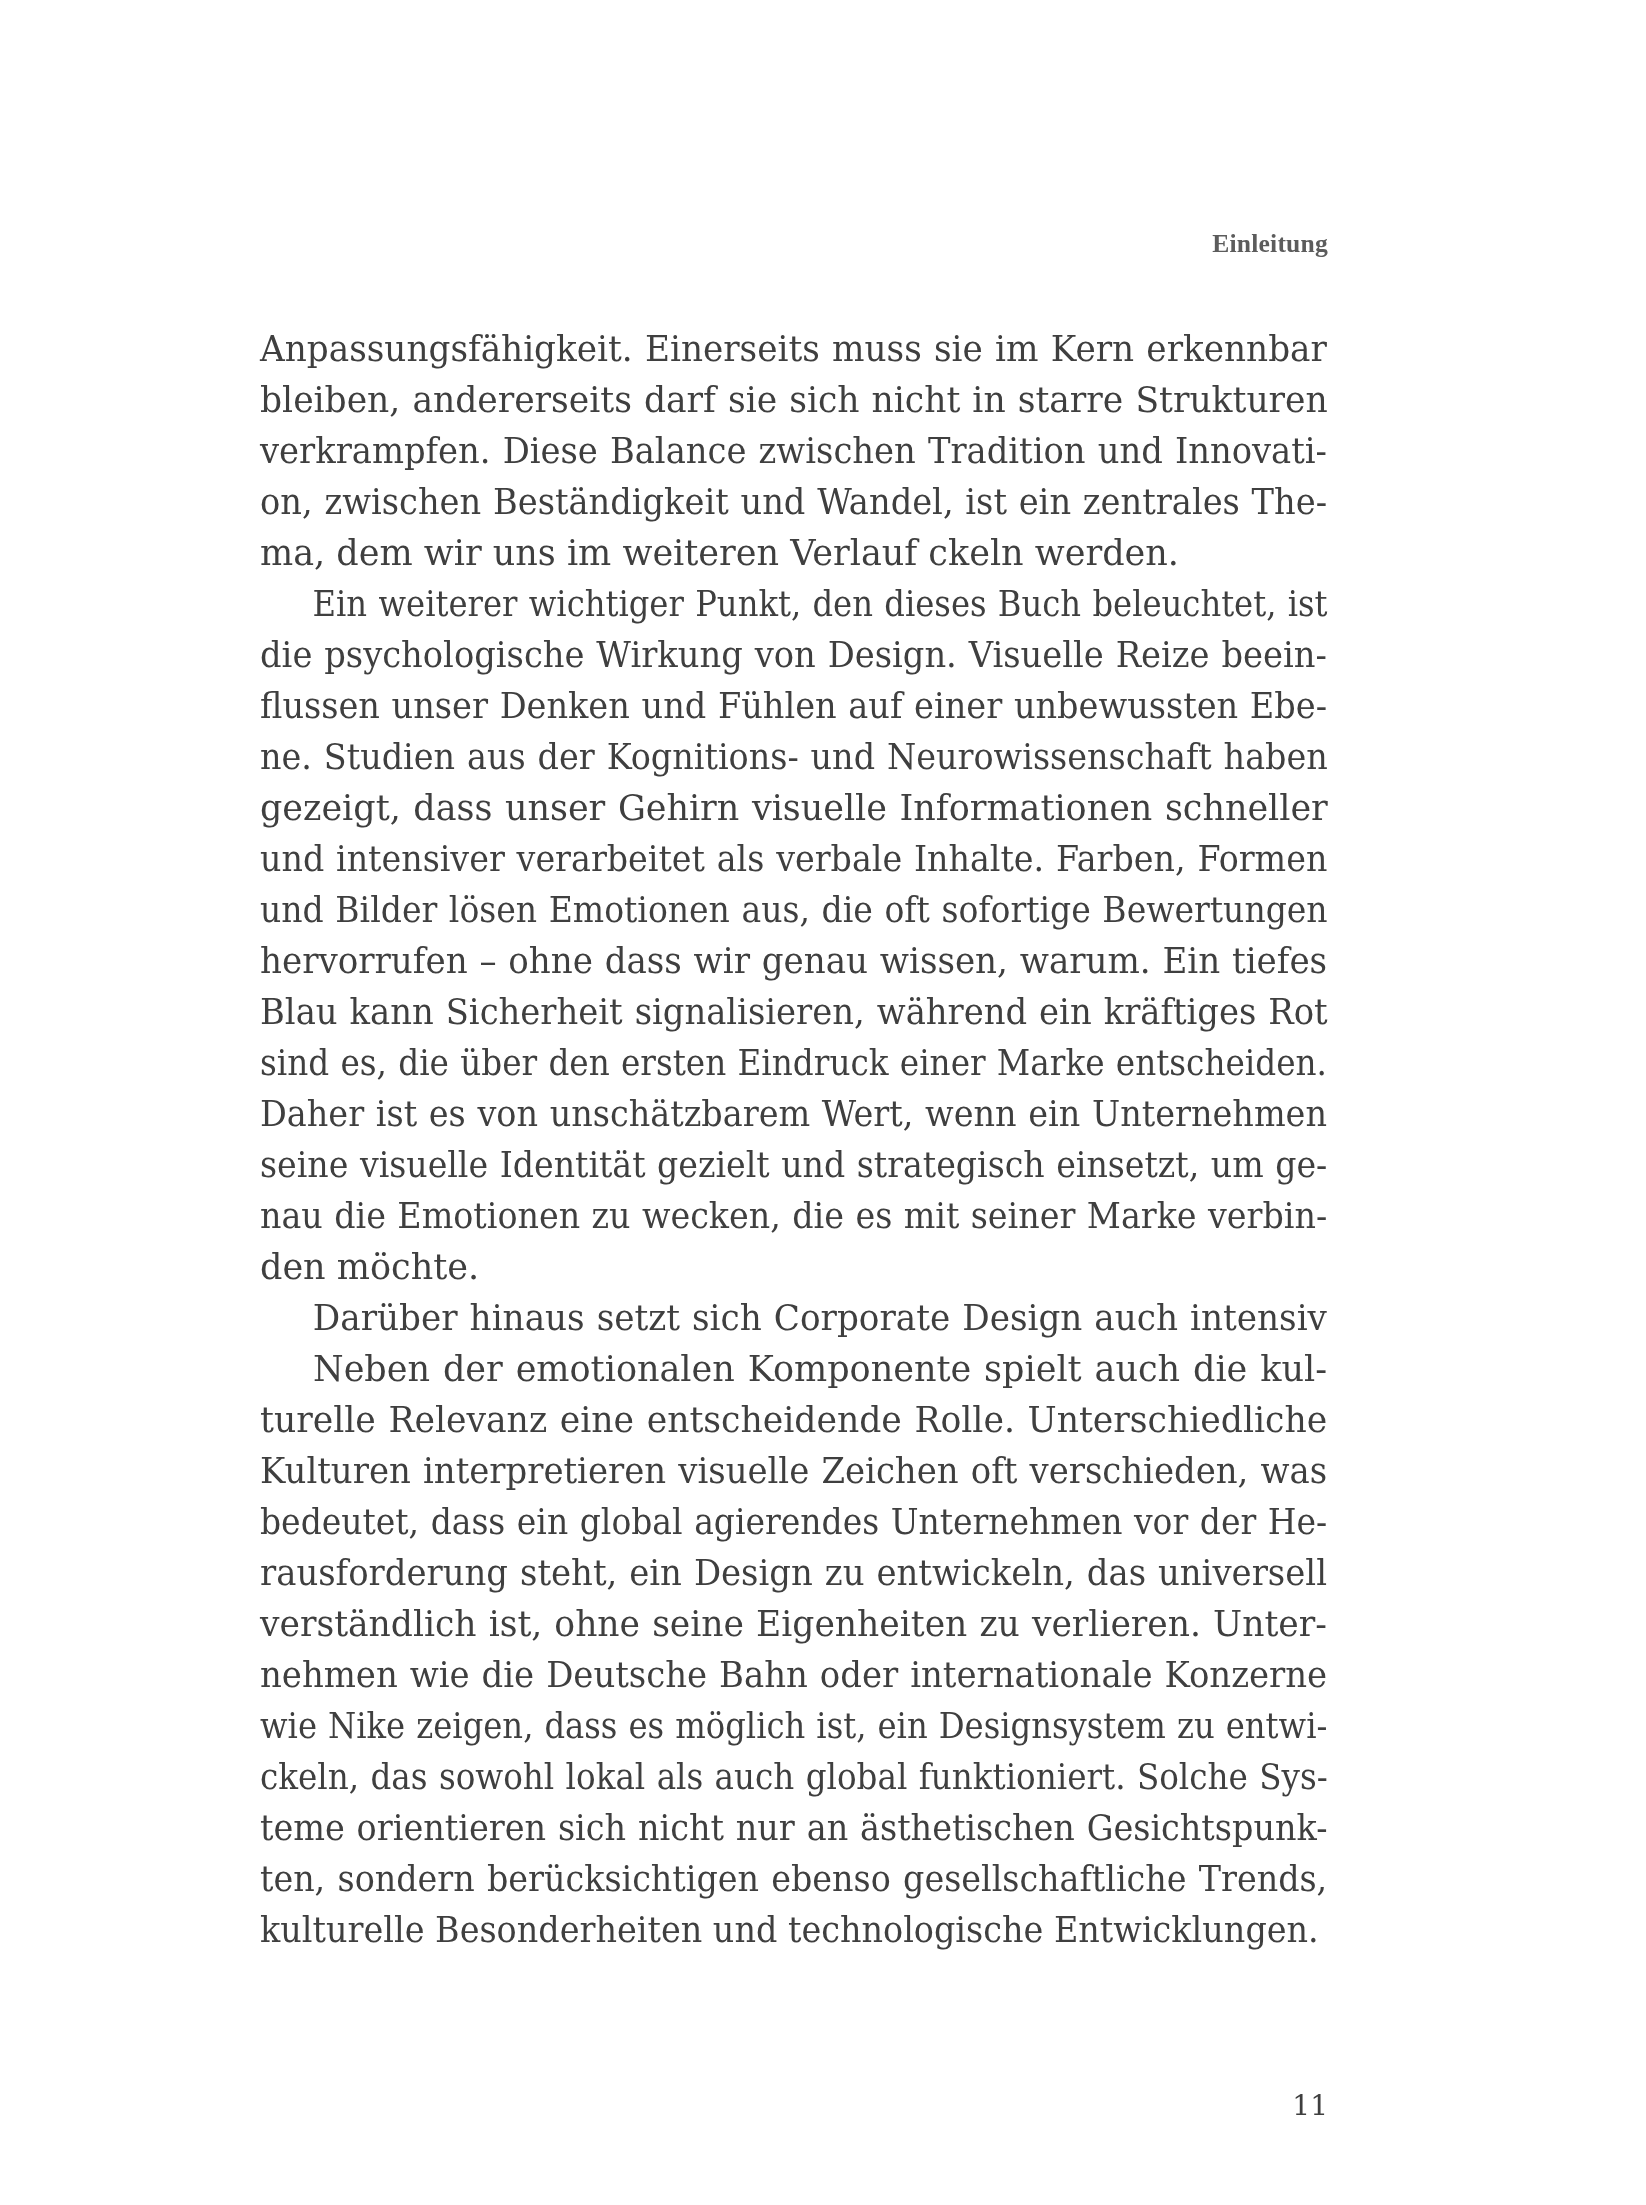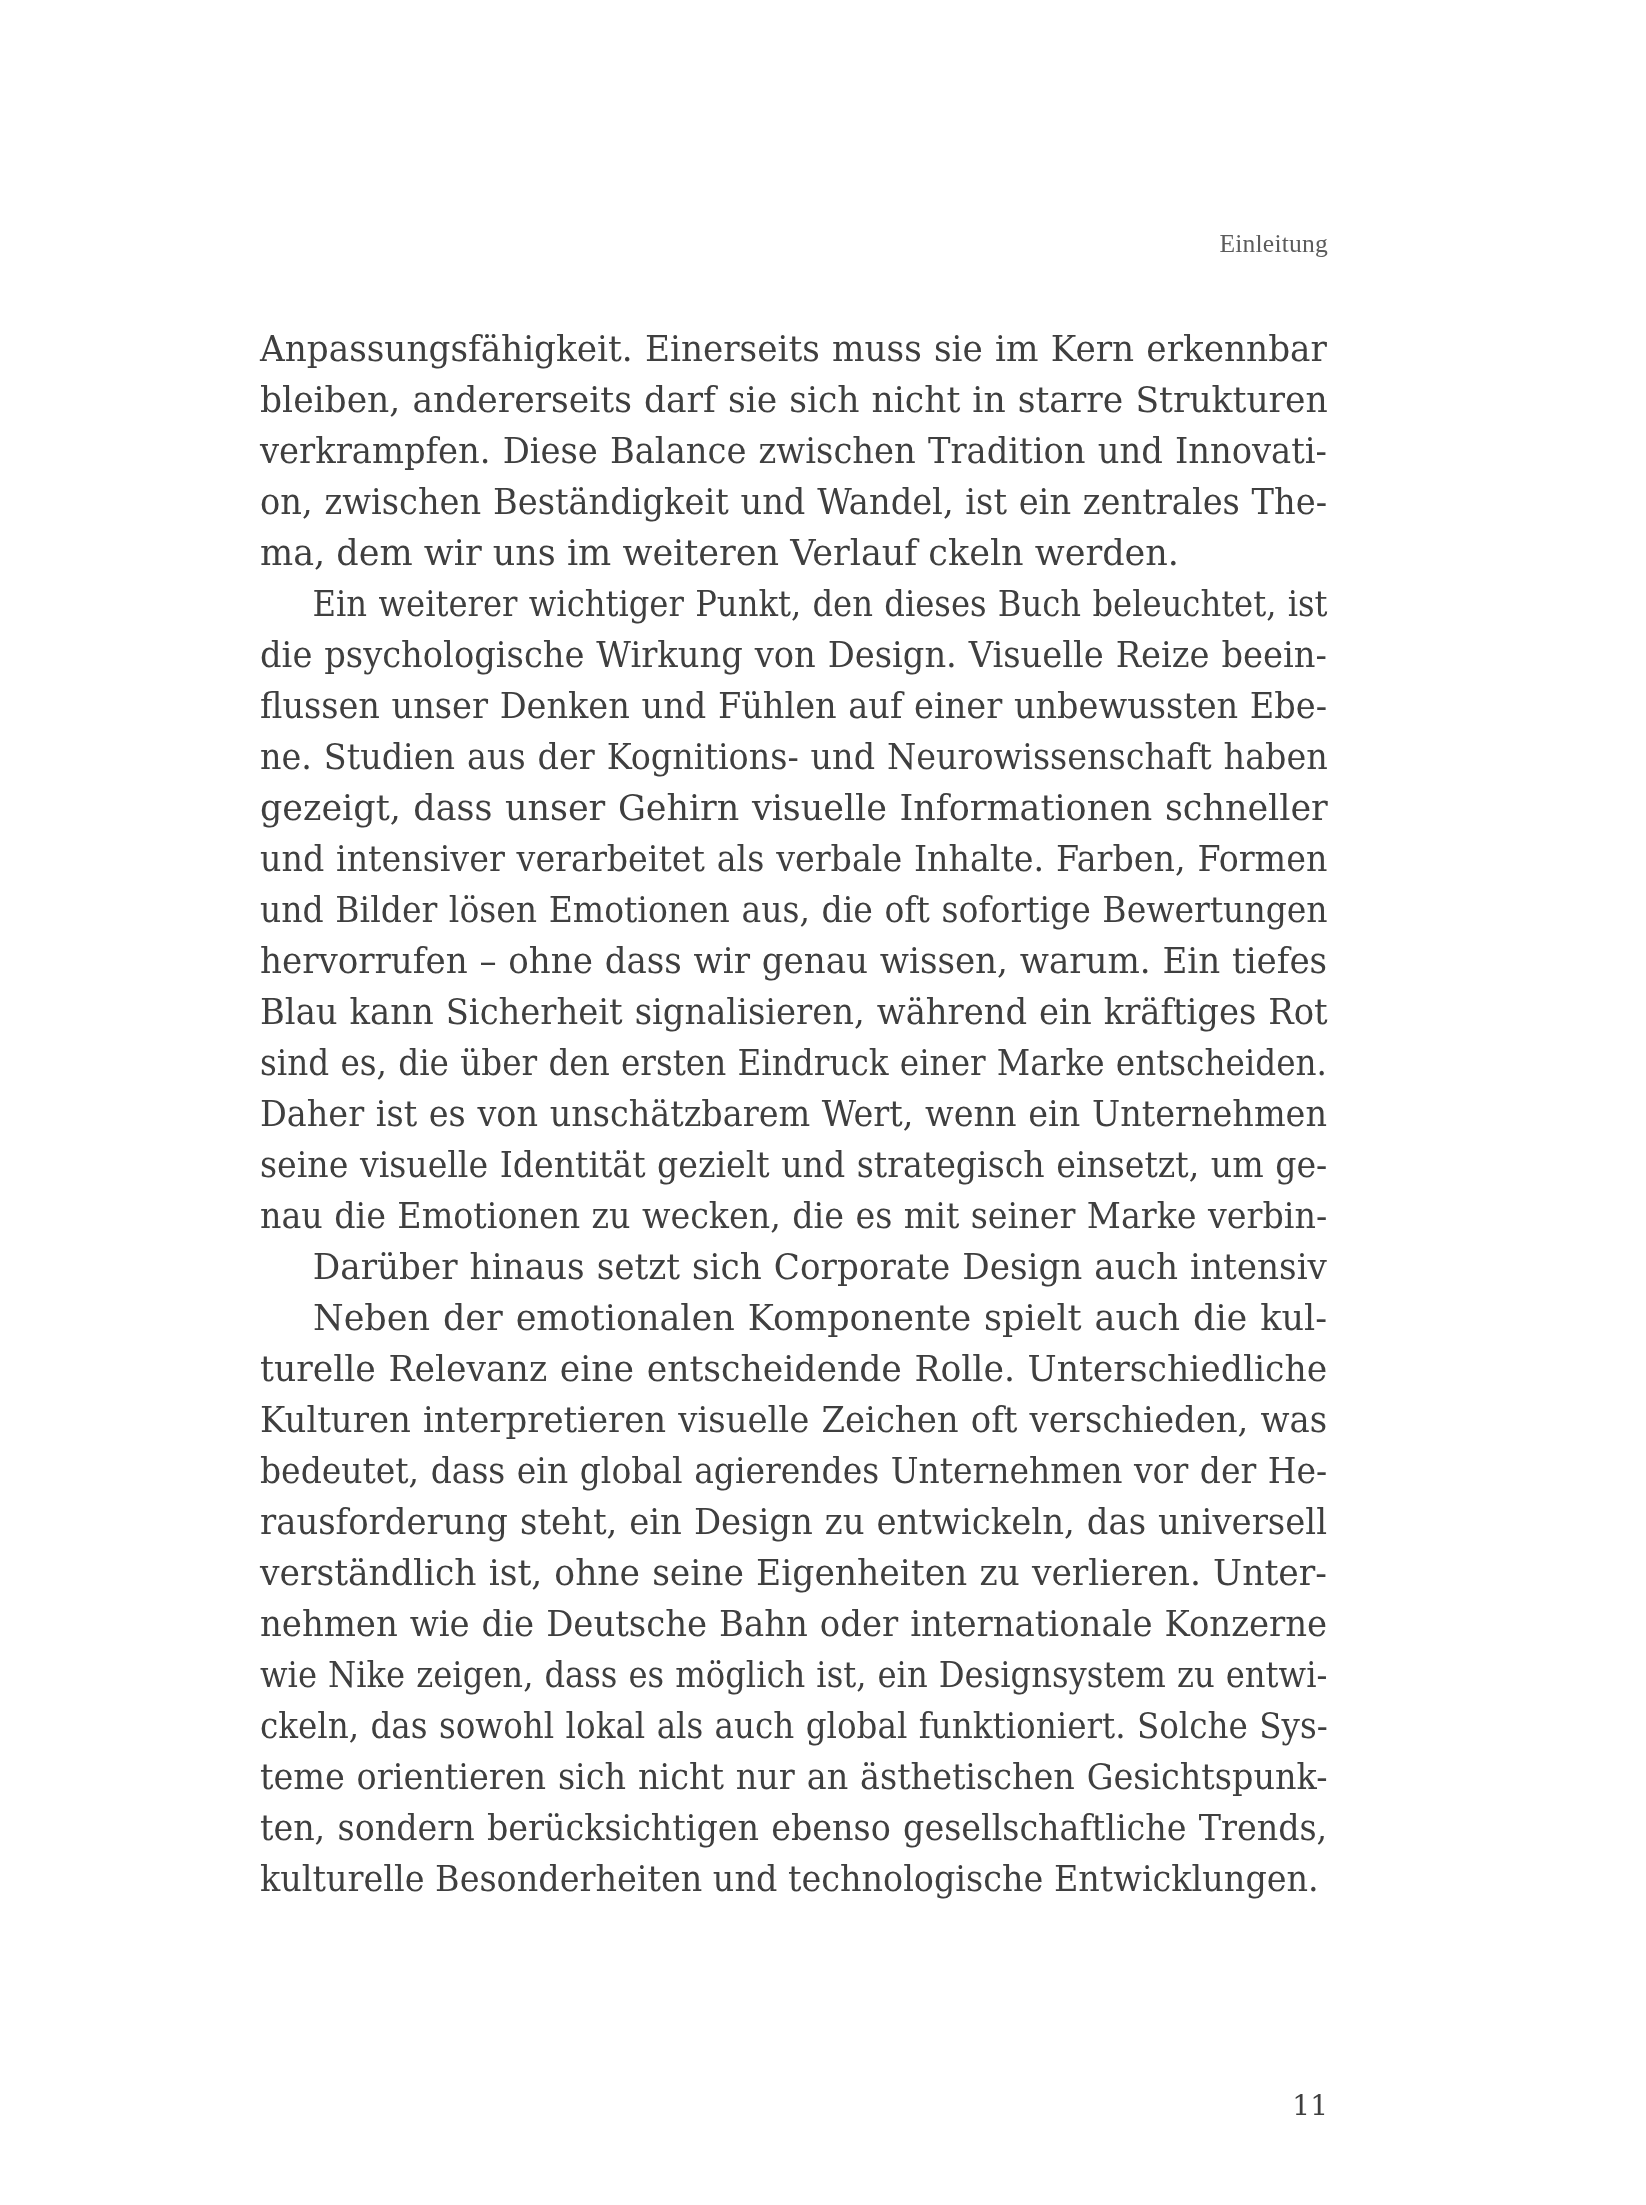--- a/index.html
+++ b/index.html
@@ -23,20 +23,21 @@
       background: #ffffff;
     }
     .running-head {
       position: absolute;
       top: 229px;
       right: 318px;
       font-family: "Liberation Serif", "DejaVu Serif", serif;
       font-size: 25.6px;
       color: #5c5c5c;
       letter-spacing: 0.2px;
+      font-weight: bold;
     }
     .text-block {
       position: absolute;
       left: 260px;
       top: 324px;
       width: 1067px;
     }
     .line {
       display: block;
       height: 51px;
@@ -84,20 +85,21 @@
         <span class="line" style="width: 1118px; padding-left: 0px; box-sizing: border-box; transform: scaleX(0.955077);">ne. Studien aus der Kognitions- und Neurowissenschaft haben</span>
         <span class="line" style="width: 1070px; padding-left: 0px; box-sizing: border-box; transform: scaleX(0.997919);">gezeigt, dass unser Gehirn visuelle Informationen schneller</span>
         <span class="line" style="width: 1122px; padding-left: 0px; box-sizing: border-box; transform: scaleX(0.951293);">und intensiver verarbeitet als verbale Inhalte. Farben, Formen</span>
         <span class="line" style="width: 1131px; padding-left: 0px; box-sizing: border-box; transform: scaleX(0.943987);">und Bilder lösen Emotionen aus, die oft sofortige Bewertungen</span>
         <span class="line" style="width: 1095px; padding-left: 0px; box-sizing: border-box; transform: scaleX(0.974517);">hervorrufen – ohne dass wir genau wissen, warum. Ein tiefes</span>
         <span class="line" style="width: 1106px; padding-left: 0px; box-sizing: border-box; transform: scaleX(0.965345);">Blau kann Sicherheit signalisieren, während ein kräftiges Rot</span>
         <span class="line" style="width: 1143px; padding-left: 0px; box-sizing: border-box; transform: scaleX(0.933434);">sind es, die über den ersten Eindruck einer Marke entscheiden.</span>
         <span class="line" style="width: 1116px; padding-left: 0px; box-sizing: border-box; transform: scaleX(0.956061);">Daher ist es von unschätzbarem Wert, wenn ein Unternehmen</span>
         <span class="line" style="width: 1126px; padding-left: 0px; box-sizing: border-box; transform: scaleX(0.947887);">seine visuelle Identität gezielt und strategisch einsetzt, um ge-</span>
         <span class="line" style="width: 1121px; padding-left: 0px; box-sizing: border-box; transform: scaleX(0.952006);">nau die Emotionen zu wecken, die es mit seiner Marke verbin-</span>
+        <span class="line last">den möchte.</span>
       </div>
       <div>
         <span class="line indent" style="width: 1091px; padding-left: 54px; box-sizing: border-box; transform: scaleX(0.977924);">Darüber hinaus setzt sich Corporate Design auch intensiv</span>
       </div>
       <div>
         <span class="line indent">Neben der emotionalen Komponente spielt auch die kul-</span>
         <span class="line" style="width: 1080px; padding-left: 0px; box-sizing: border-box; transform: scaleX(0.988102);">turelle Relevanz eine entscheidende Rolle. Unterschiedliche</span>
         <span class="line" style="width: 1102px; padding-left: 0px; box-sizing: border-box; transform: scaleX(0.968393);">Kulturen interpretieren visuelle Zeichen oft verschieden, was</span>
         <span class="line" style="width: 1132px; padding-left: 0px; box-sizing: border-box; transform: scaleX(0.942752);">bedeutet, dass ein global agierendes Unternehmen vor der He-</span>
         <span class="line" style="width: 1102px; padding-left: 0px; box-sizing: border-box; transform: scaleX(0.968224);">rausforderung steht, ein Design zu entwickeln, das universell</span>

